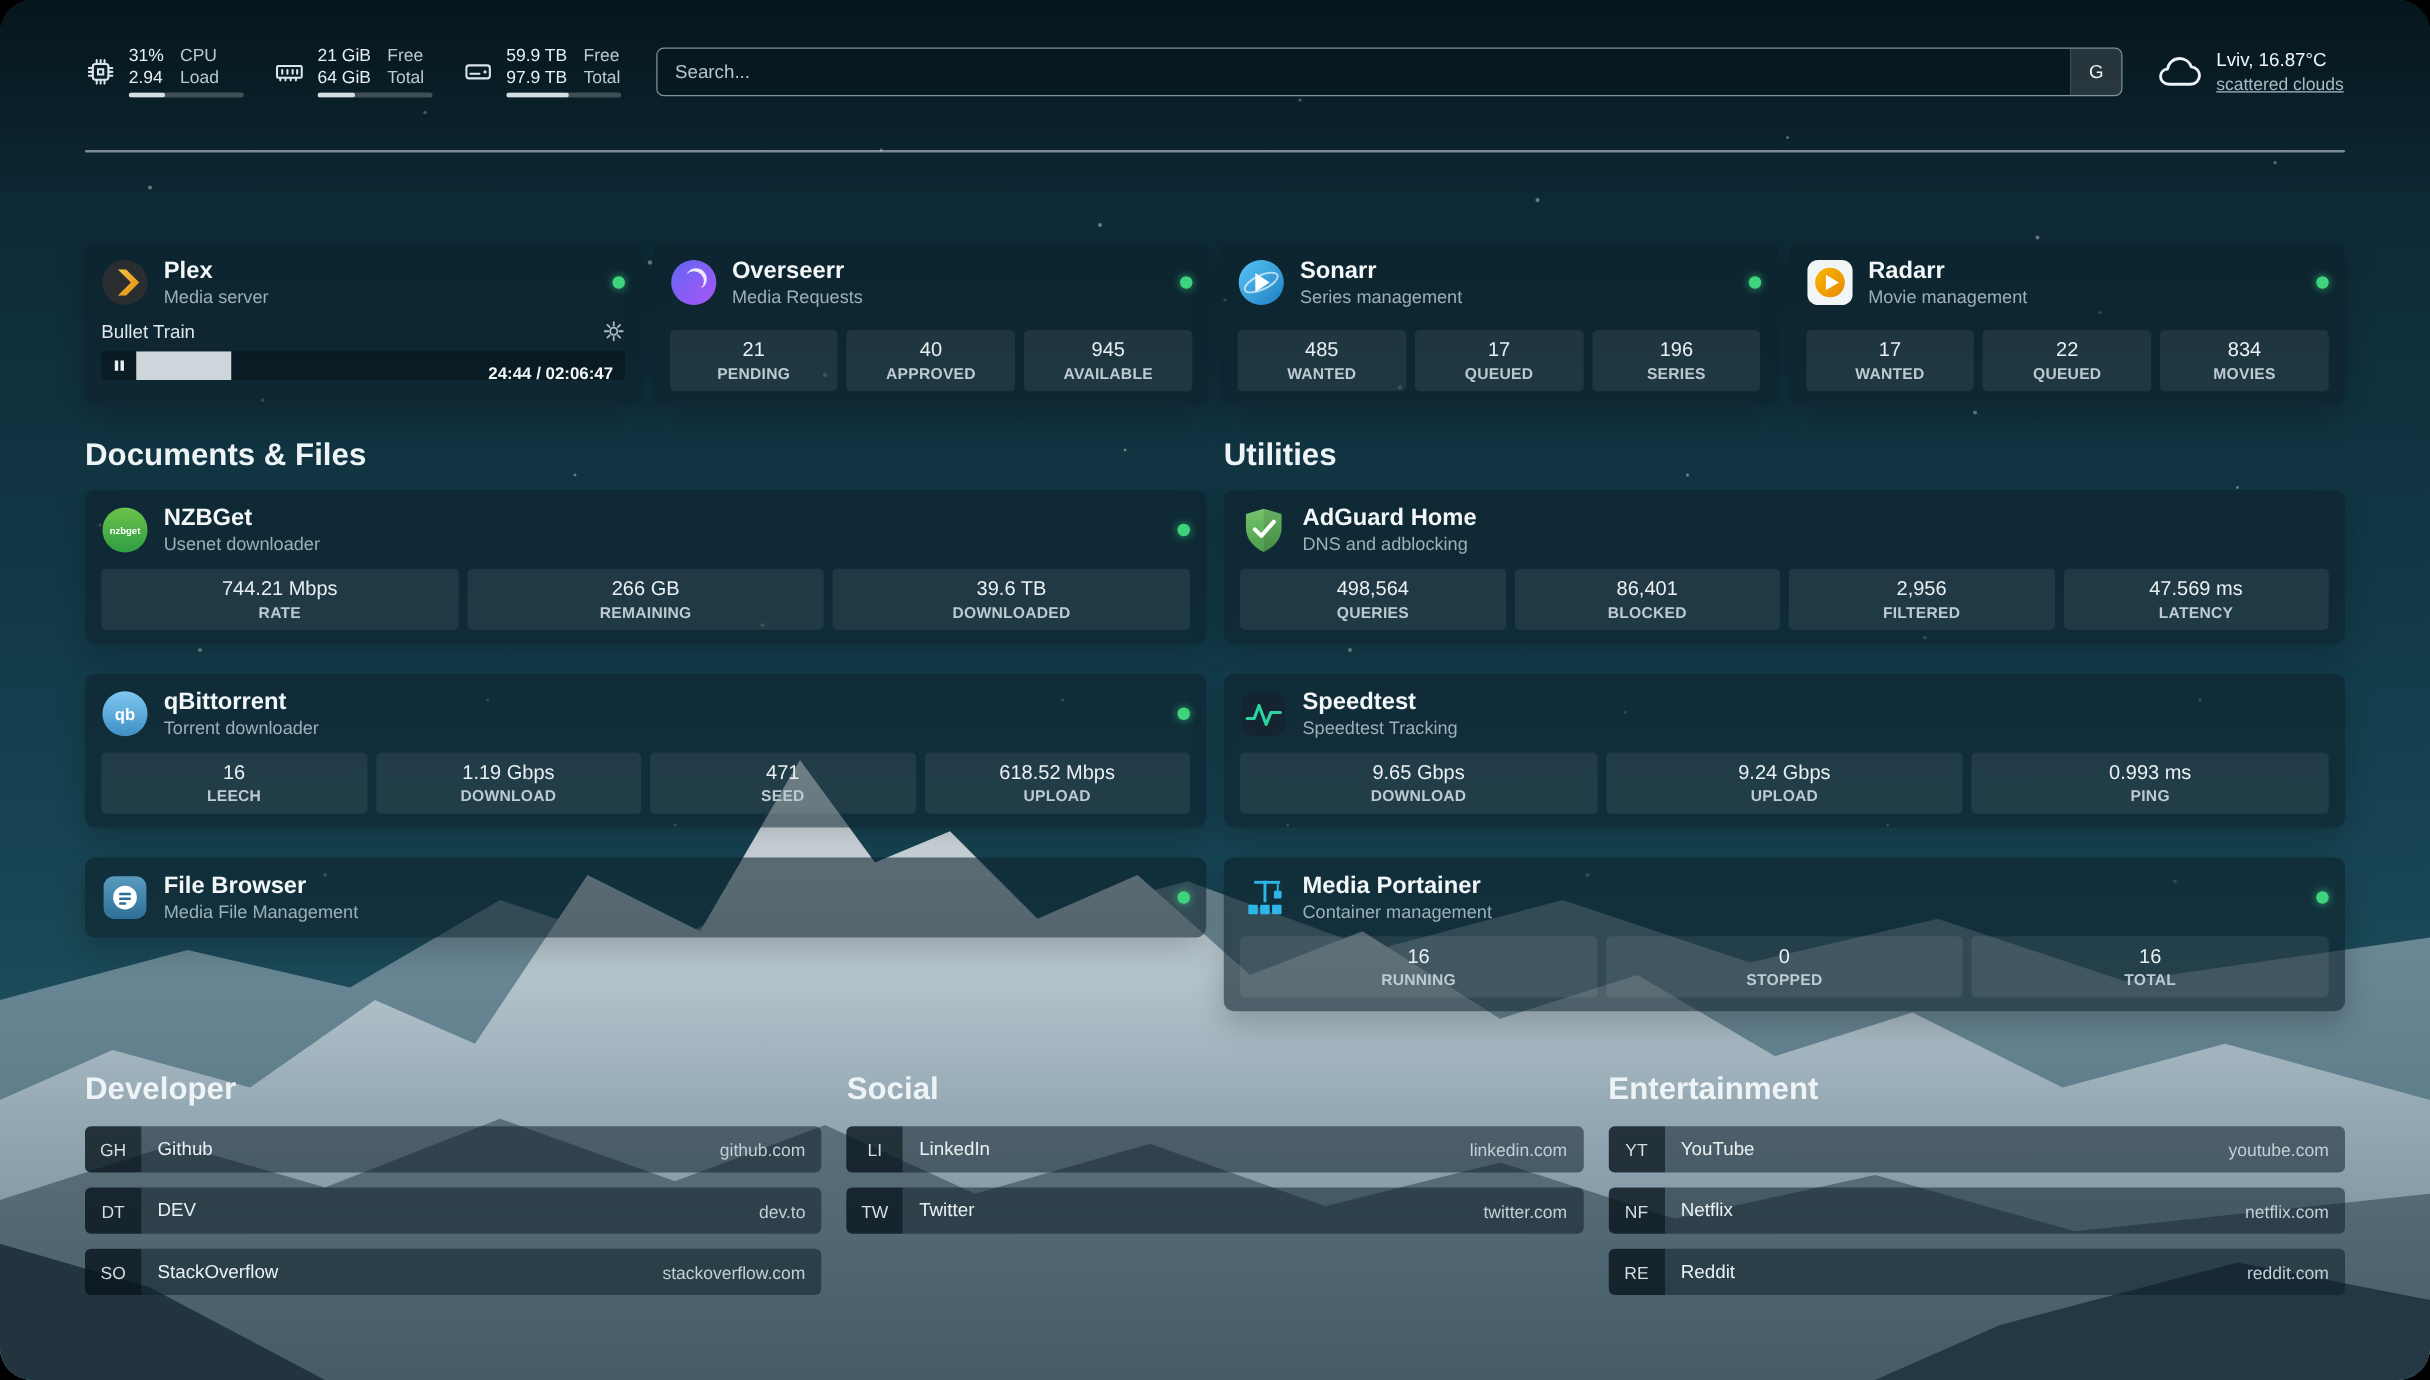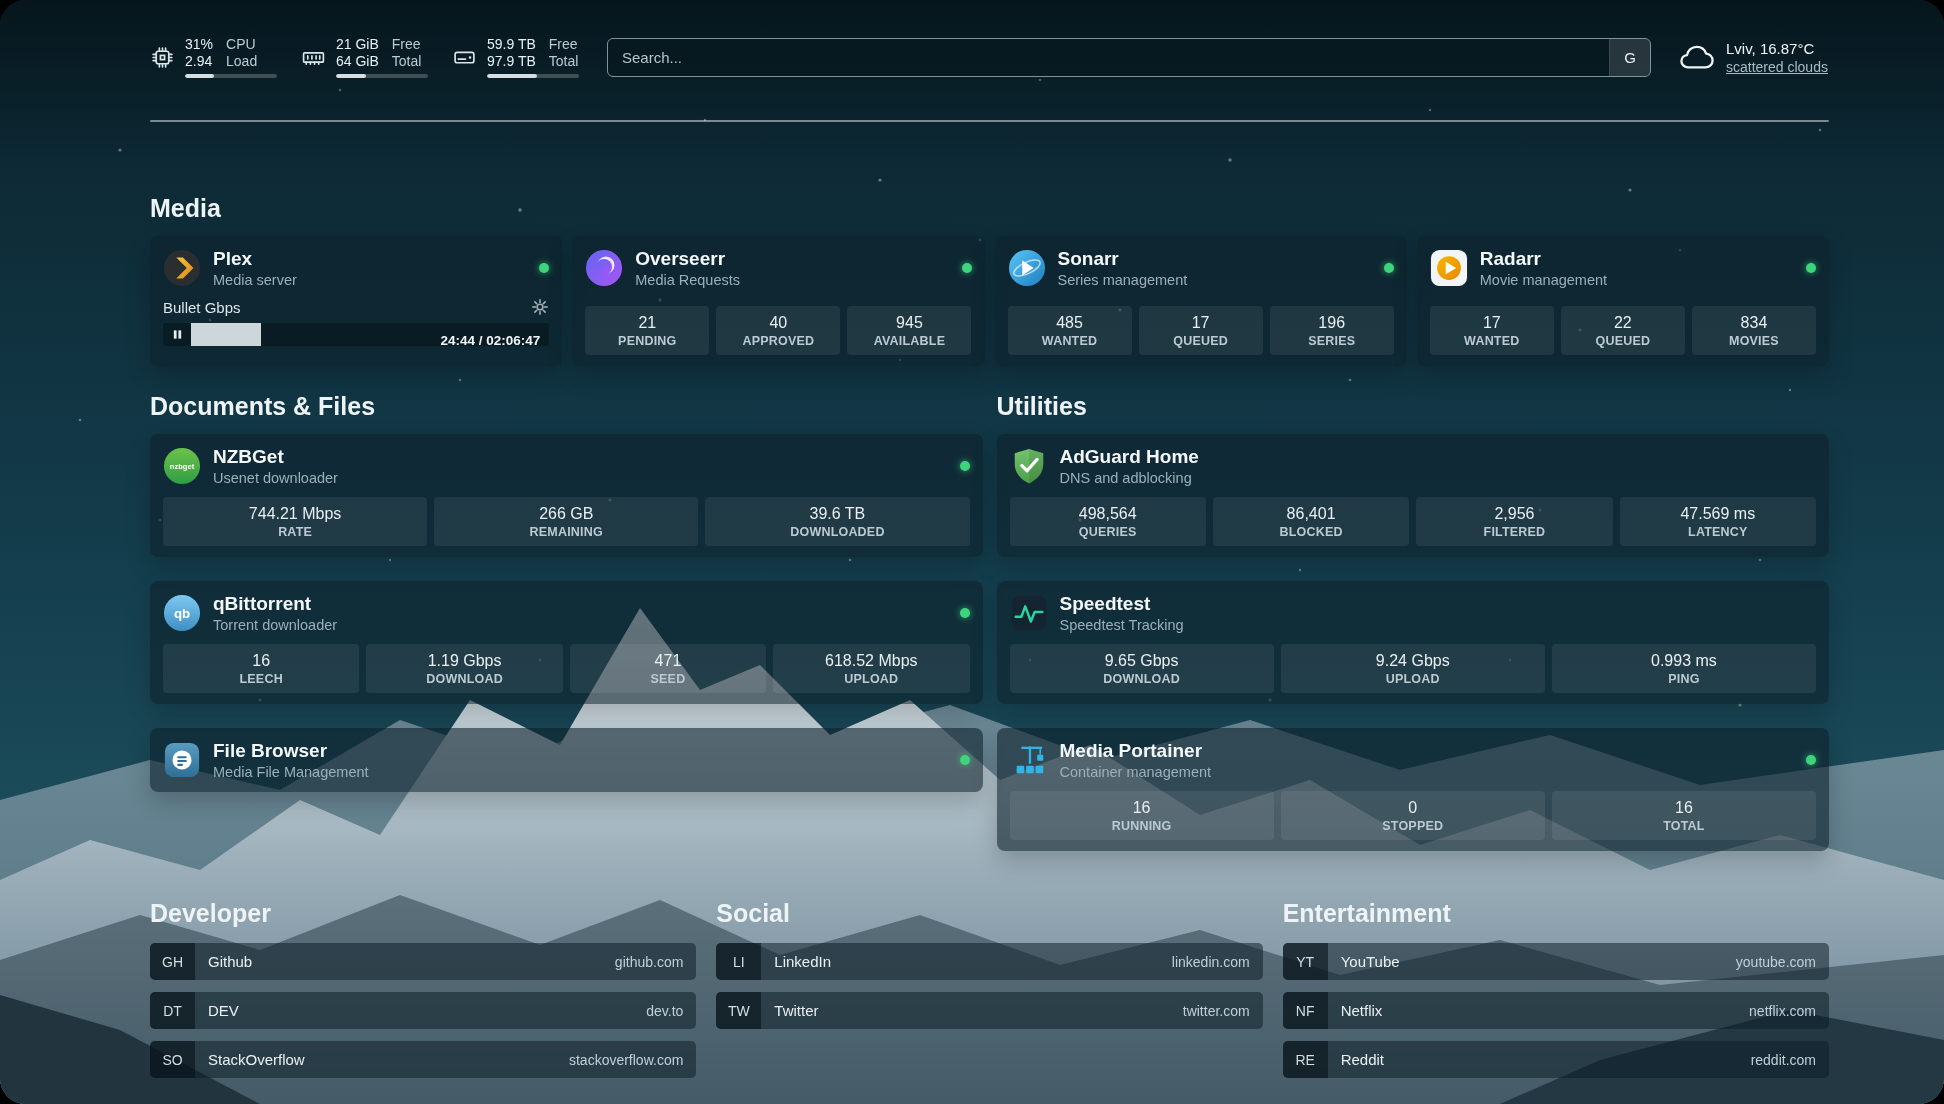--- a/index.html
+++ b/index.html
@@ -1,21 +1,21 @@
 <!DOCTYPE html>
 <html><head>
 <meta charset="utf-8">
 <style>
   * { margin:0; padding:0; box-sizing:border-box; }
   html,body { background:#000; }
   body { font-family:"Liberation Sans", sans-serif; width:1944px; height:1104px; overflow:hidden; }
 
   .screen { position:relative; width:1944px; height:1104px; border-radius:26px; overflow:hidden; background:#12333f; }
   .bg { position:absolute; inset:0; width:100%; height:100%; display:block; }
-  .content { position:relative; z-index:2; padding:0 115px;margin-left:35px; }
+  .content { position:relative; z-index:2; padding:0 68px; }
 
   
   .topbar { display:flex; align-items:center; gap:28px; padding-top:36px; }
   .resources { display:flex; gap:24px; }
   .res { display:flex; align-items:center; gap:10px; }
   .res-icon { width:25px; height:25px; flex:none; }
   .res-icon svg { width:100%; height:100%; display:block; }
   .res-body { display:flex; flex-direction:column; gap:4px; min-width:92px; }
   .res-cols { display:flex; gap:13px; }
   .res-colv, .res-coll { display:flex; flex-direction:column; }
@@ -256,21 +256,20 @@
         <div>
           <div class="weather-main">Lviv, 16.87°C</div>
           <div class="weather-sub">scattered clouds</div>
         </div>
       </div>
     </header>
 
     <div class="divider"></div>
 
     <section class="media-section">
-      <h2 class="sec-title">Media</h2>
       <div class="media-grid">
 
         <div class="card">
           <div class="svc-head">
             <span class="svc-icon">
               <svg viewBox="0 0 40 40">
                 <defs>
                     <linearGradient id="plexg" x1="0" y1="0" x2="1" y2="1">
                   <stop offset="0" stop-color="#f6c343"></stop>
                       <stop offset="1" stop-color="#e08d0d"></stop>
@@ -280,21 +279,21 @@
                 <path d="M14 9 h7 l11 11 -11 11 h-7 l11 -11 z" fill="url(#plexg)"></path>
               </svg>
             </span>
             <div class="svc-text">
               <div class="svc-name">Plex</div>
               <div class="svc-desc">Media server</div>
             </div>
             <span class="dot"></span>
           </div>
           <div class="plex-now">
-            <span>Bullet Gbps</span>
+            <span>Bullet Train</span>
             <span class="gear">
               <svg viewBox="0 0 20 20" fill="none" stroke="#c9d4d9" stroke-width="1.6" stroke-linecap="round">
                 <circle cx="10" cy="10" r="3.2"></circle>
                 <path d="M10 2v3M10 15v3M2 10h3M15 10h3M4.3 4.3l2.1 2.1M13.6 13.6l2.1 2.1M15.7 4.3l-2.1 2.1M6.4 13.6l-2.1 2.1"></path>
               </svg>
             </span>
           </div>
           <div class="plex-progress">
             <span class="pause">
               <svg viewBox="0 0 12 12" width="11" height="11">

